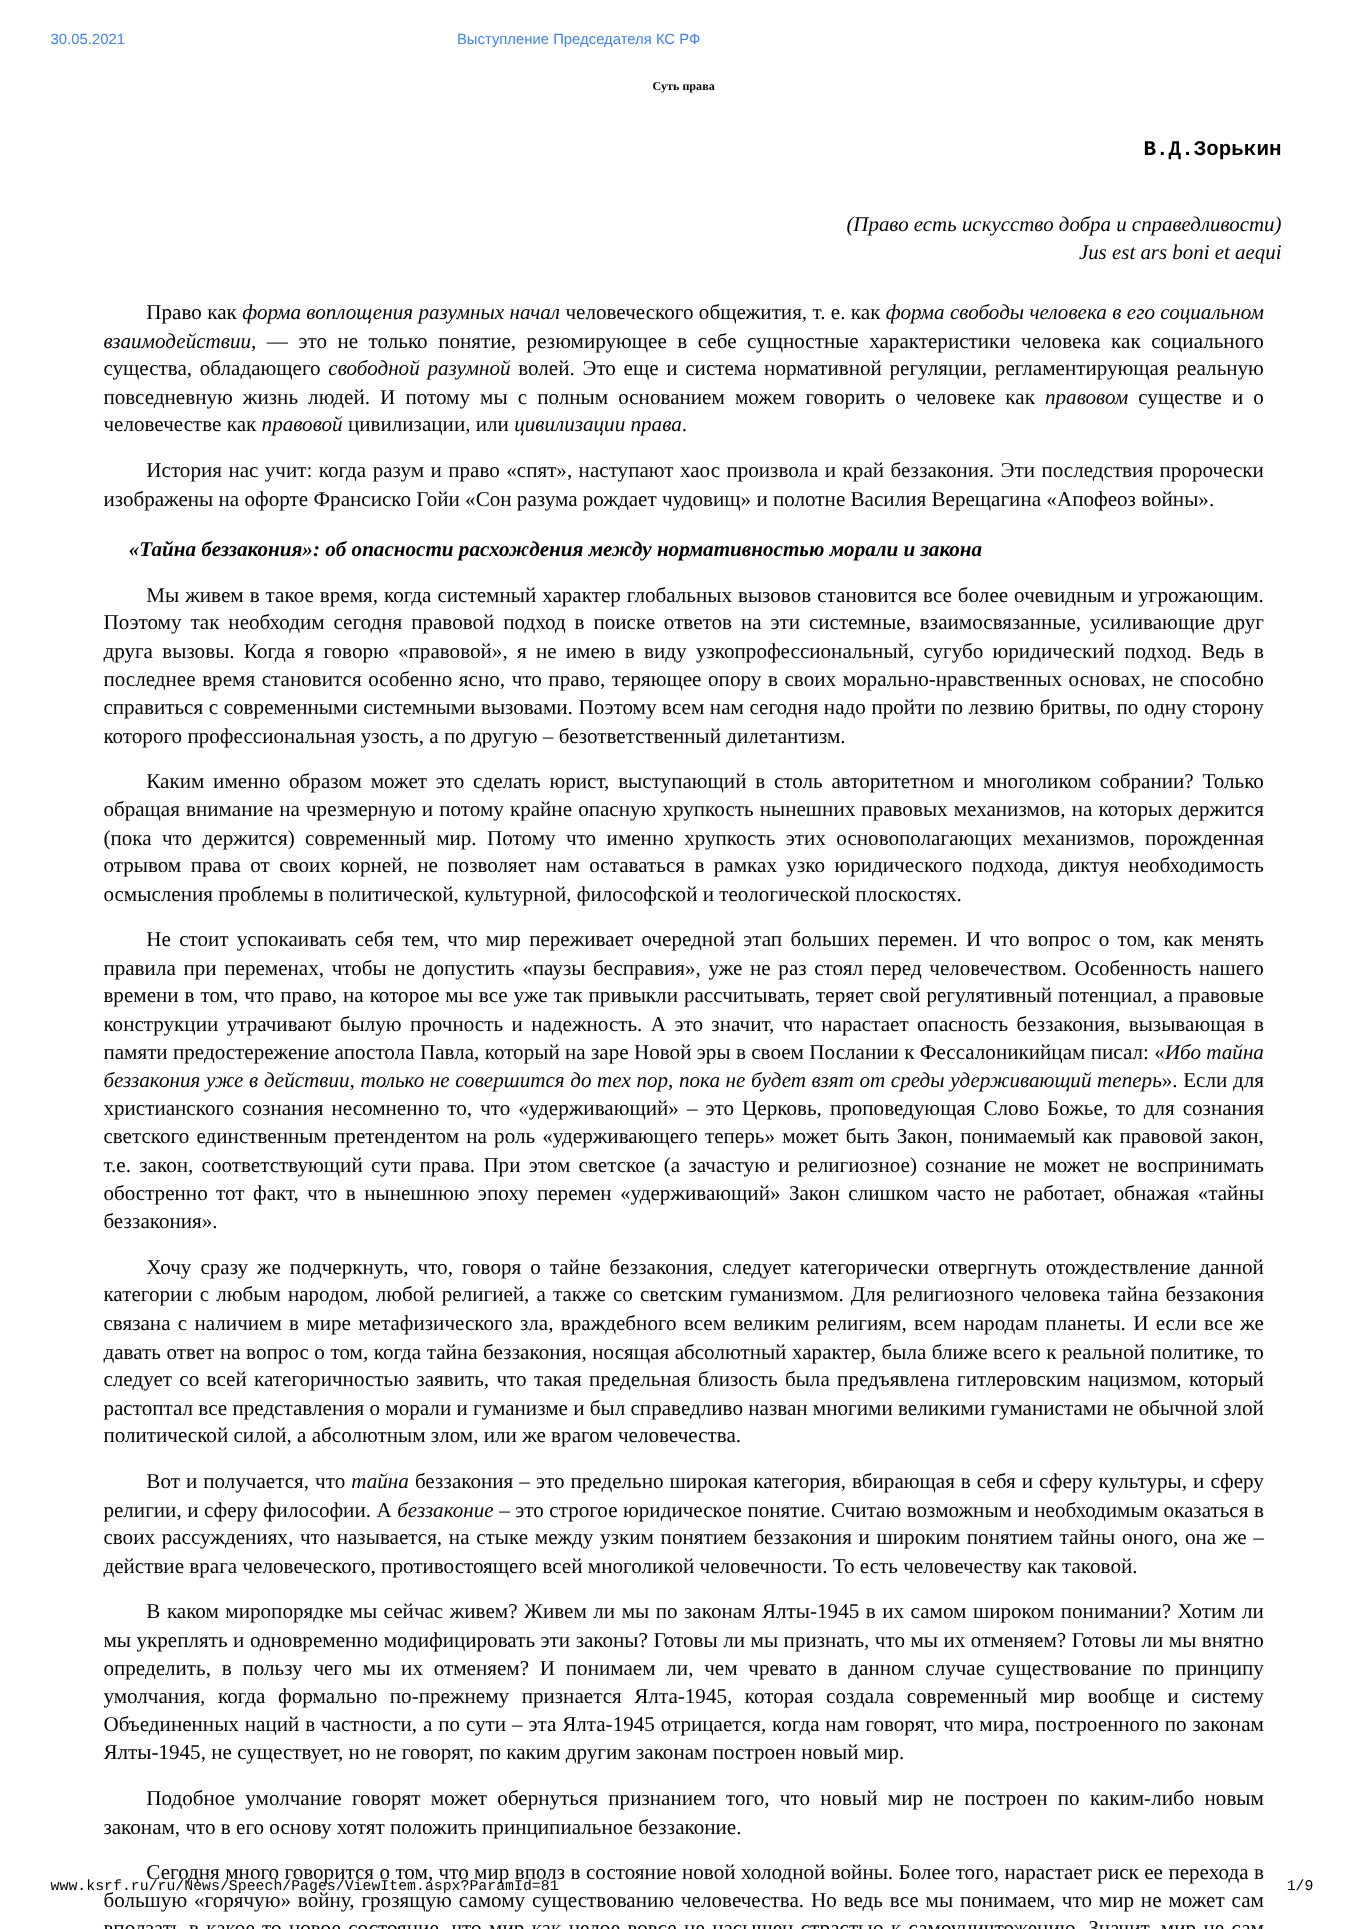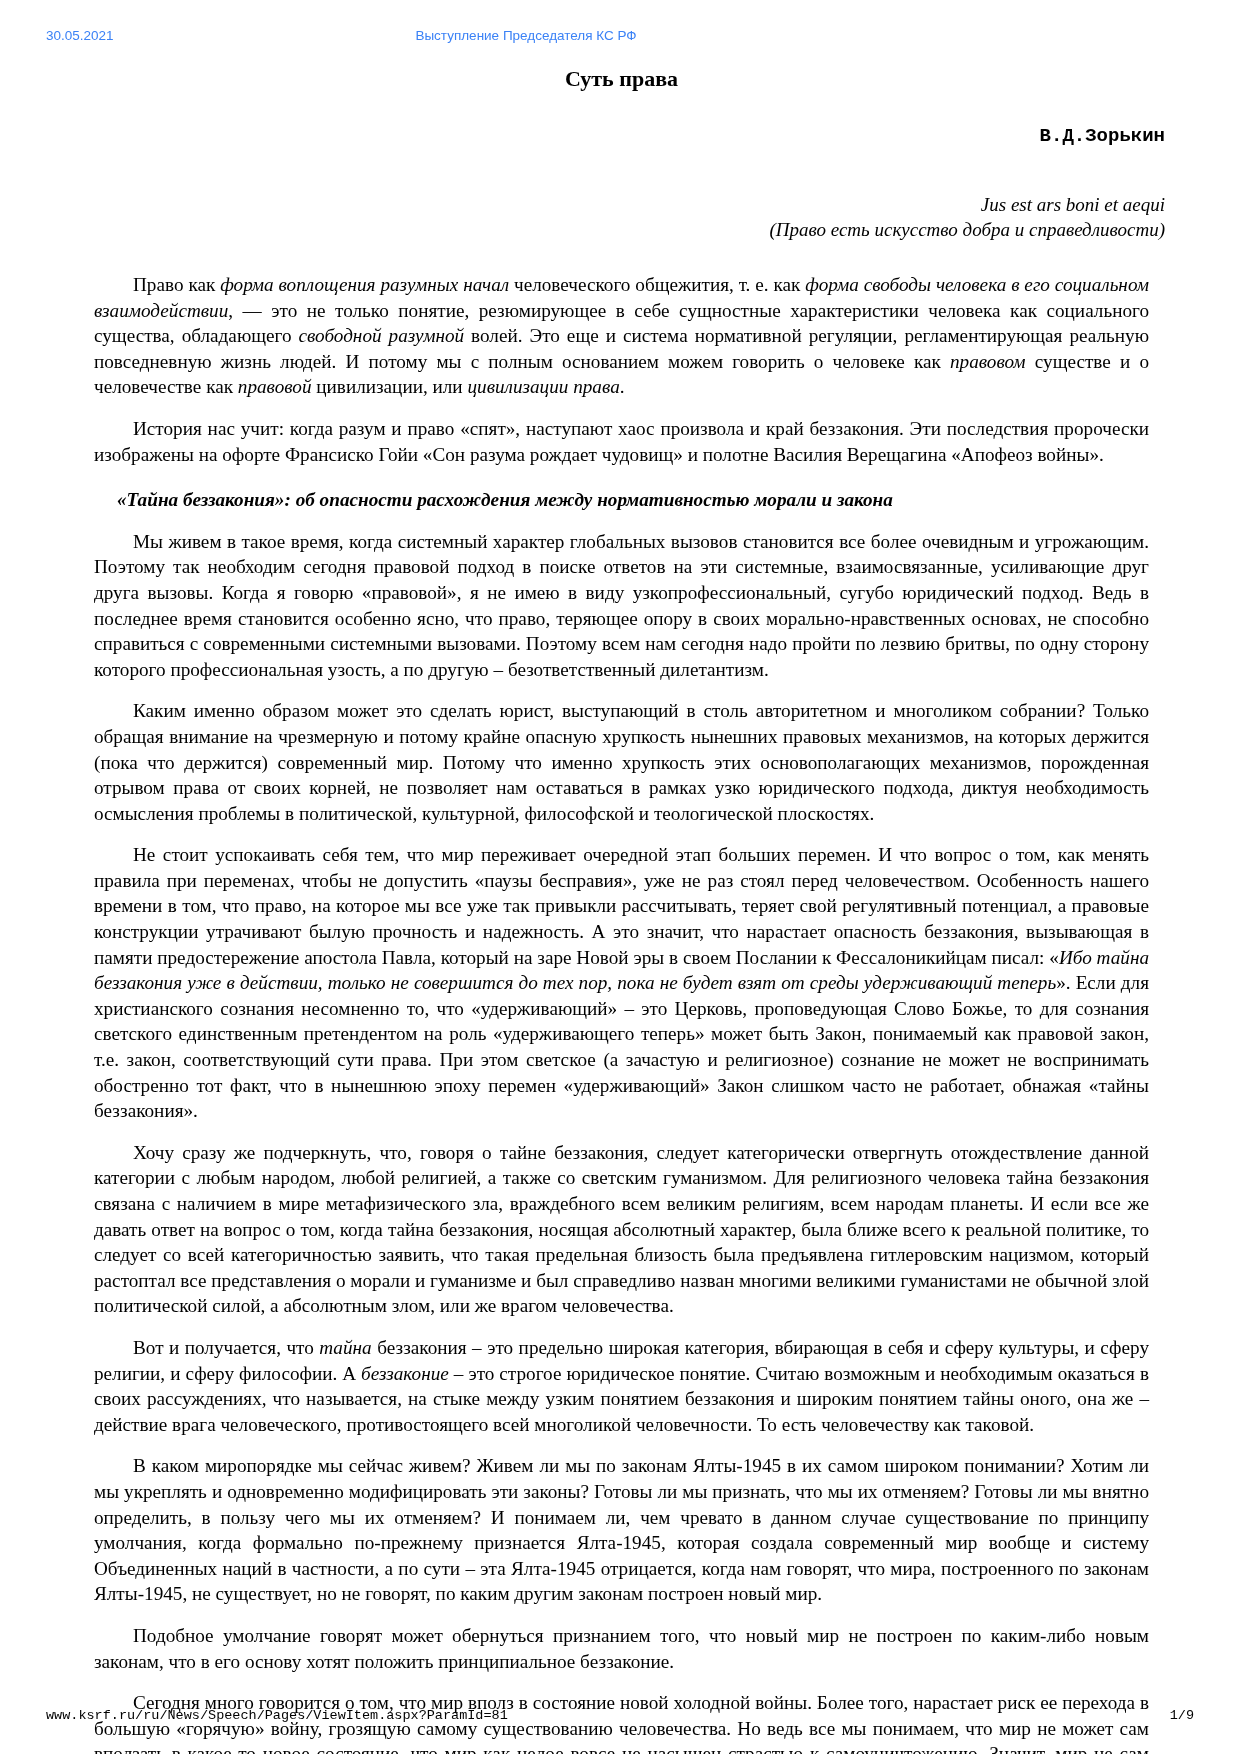--- a/index.html
+++ b/index.html
@@ -81,21 +81,21 @@
   .content {
     position: absolute;
     left: 78px;
     top: 68px;
     width: 1087px;
   }
 
   .doc-title {
     text-align: center;
     font-weight: bold;
-    font-size: 22px;
+    font-size: 11px;
     line-height: 22px;
     margin: 0 0 34px 0;
   }
 
   .doc-author {
     text-align: right;
     font-weight: bold;
     font-size: 19px;
     line-height: 24px;
     margin: 0 0 44px 0;
@@ -142,22 +142,22 @@
     <span class="hdr-title">Выступление Председателя КС РФ</span>
   </div>
 
   <div class="content">
 
     <div class="doc-title">Суть права</div>
 
     <div class="doc-author">В.Д.Зорькин</div>
 
     <div class="epigraph">
+      <div>(Право есть искусство добра и справедливости)</div>
       <div>Jus est ars boni et aequi</div>
-      <div>(Право есть искусство добра и справедливости)</div>
     </div>
 
     <p class="para"><span>Право как </span><em class="it">форма воплощения разумных начал</em><span> человеческого общежития, т. е. как </span><em class="it">форма свободы человека в его социальном взаимодействии</em><span>, — это не только понятие, резюмирующее в себе сущностные характеристики человека как социального существа, обладающего </span><em class="it">свободной разумной</em><span> волей. Это еще и система нормативной регуляции, регламентирующая реальную повседневную жизнь людей. И потому мы с полным основанием можем говорить о человеке как </span><em class="it">правовом</em><span> существе и о человечестве как </span><em class="it">правовой</em><span> цивилизации, или </span><em class="it">цивилизации права</em><span>.</span></p>
 
     <p class="para">История нас учит: когда разум и право «спят», наступают хаос произвола и край беззакония. Эти последствия пророчески изображены на офорте Франсиско Гойи «Сон разума рождает чудовищ» и полотне Василия Верещагина «Апофеоз войны».</p>
 
     <p class="section-head">«Тайна беззакония»: об опасности расхождения между нормативностью морали и закона</p>
 
     <p class="para">Мы живем в такое время, когда системный характер глобальных вызовов становится все более очевидным и угрожающим. Поэтому так необходим сегодня правовой подход в поиске ответов на эти системные, взаимосвязанные, усиливающие друг друга вызовы. Когда я говорю «правовой», я не имею в виду узкопрофессиональный, сугубо юридический подход. Ведь в последнее время становится особенно ясно, что право, теряющее опору в своих морально-нравственных основах, не способно справиться с современными системными вызовами. Поэтому всем нам сегодня надо пройти по лезвию бритвы, по одну сторону которого профессиональная узость, а по другую – безответственный дилетантизм.</p>
 

